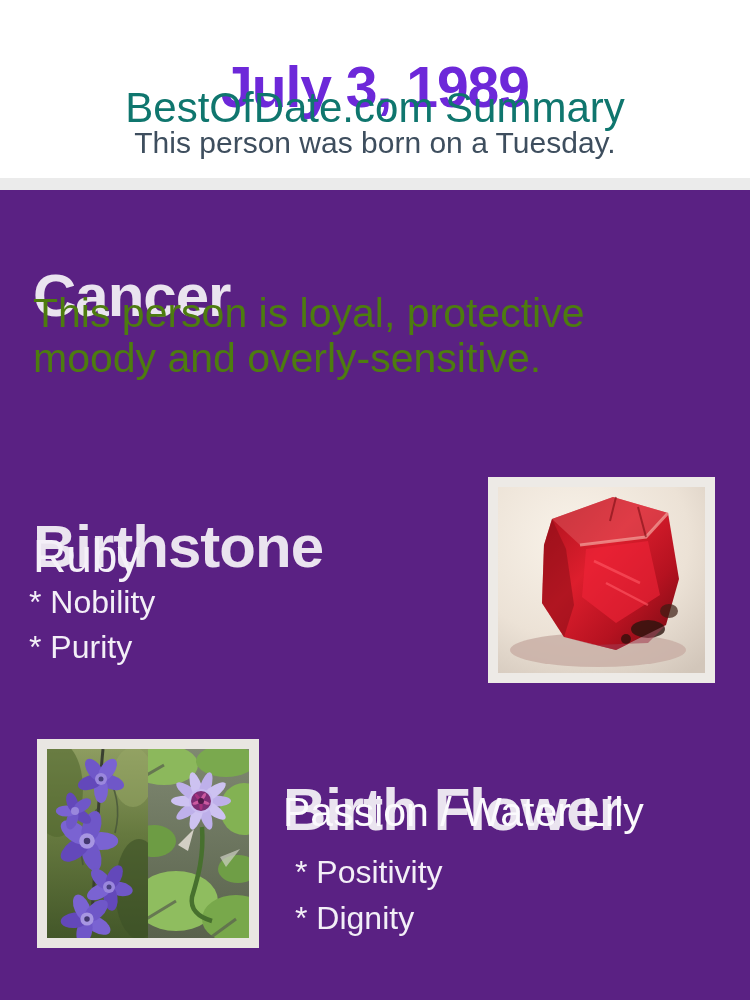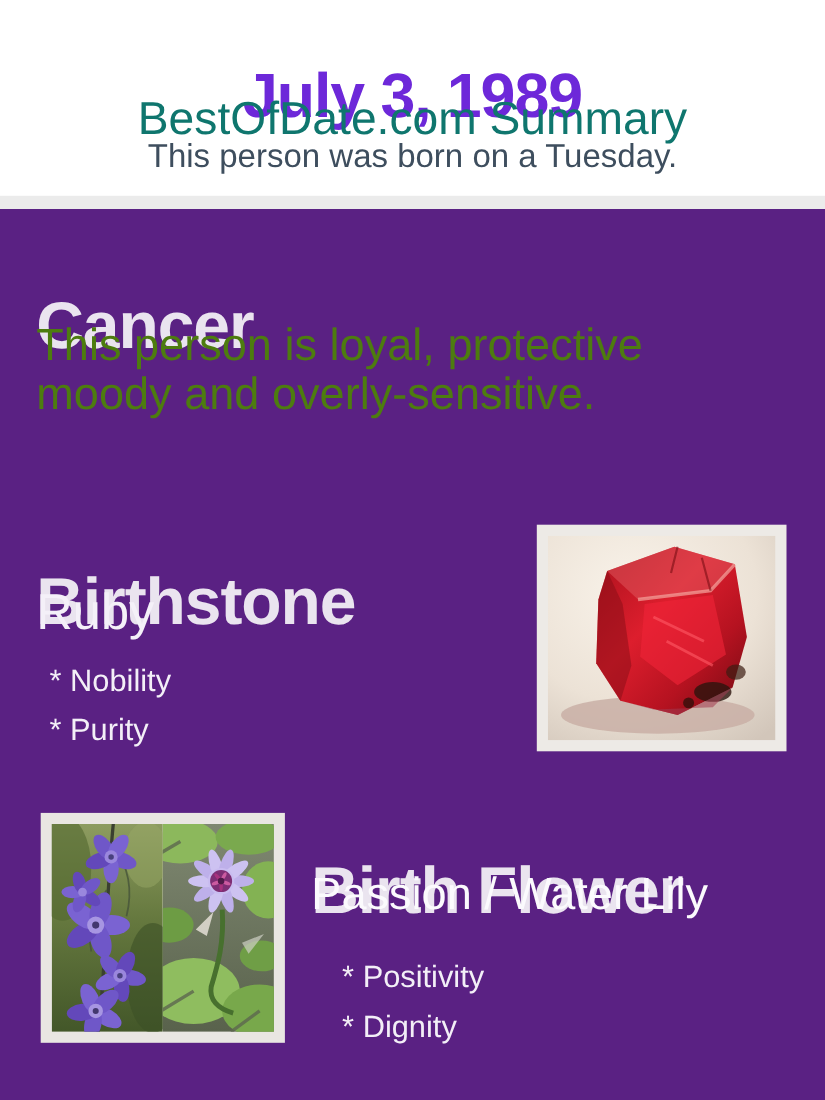--- a/index.html
+++ b/index.html
@@ -15,21 +15,21 @@
   .weekday-note{top:126px;font-size:30px;color:#3e4e5e;line-height:1.1;}
   .divider{position:absolute;left:0;right:0;top:178px;height:12px;background:#ebebeb;}
   
   .purple-bg{position:absolute;left:0;right:0;top:190px;bottom:0;background:#5a2183;}
   .ptxt{position:absolute;white-space:nowrap;line-height:1;}
   .h-big{font-size:60px;font-weight:700;color:#eae4ef;letter-spacing:-1px;}
   .sign-heading{left:33px;top:216px;}
   .sign-desc{position:absolute;left:33px;top:291px;font-size:41px;line-height:45px;color:#4d7c0f;}
   .birthstone-heading{left:33px;top:467px;}
   .stone-name{left:33px;top:533px;font-size:46px;color:#f4f0f8;}
-  .traits{position:absolute;margin:16px;padding:0;list-style:none;color:#f3eff7;font-size:28px;}
+  .traits{position:absolute;margin:0;padding:0;list-style:none;color:#f3eff7;font-size:32px;}
   .traits li{line-height:45px;white-space:nowrap;}
   .stone-traits{left:29px;top:580px;}
   .birth-flower-heading{left:283px;top:730px;}
   .flower-name{left:283px;top:792px;font-size:41px;color:#fbfafd;}
   .flower-traits{left:295px;top:849px;}
   .flower-traits li{line-height:46px;}
   
   .photo-frame{position:absolute;box-sizing:border-box;padding:10px;margin:0;}
   .ruby-frame{left:488px;top:477px;width:227px;height:206px;background:#edeae6;}
   .flower-frame{left:37px;top:739px;width:222px;height:209px;background:#e9e6e2;display:flex;}

